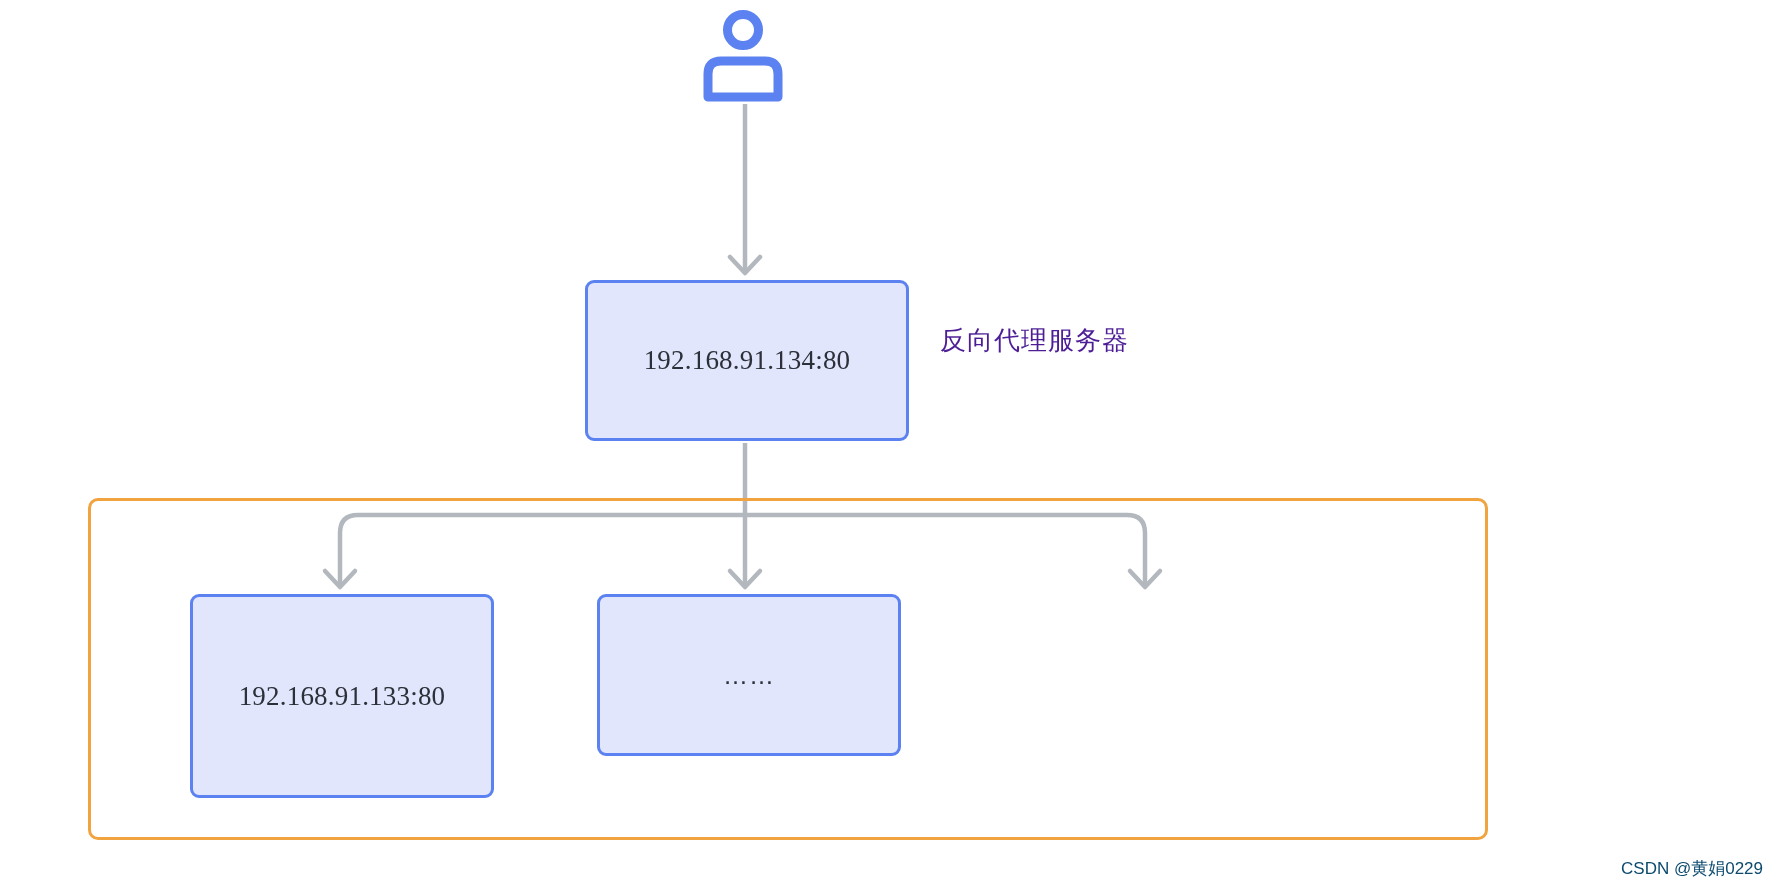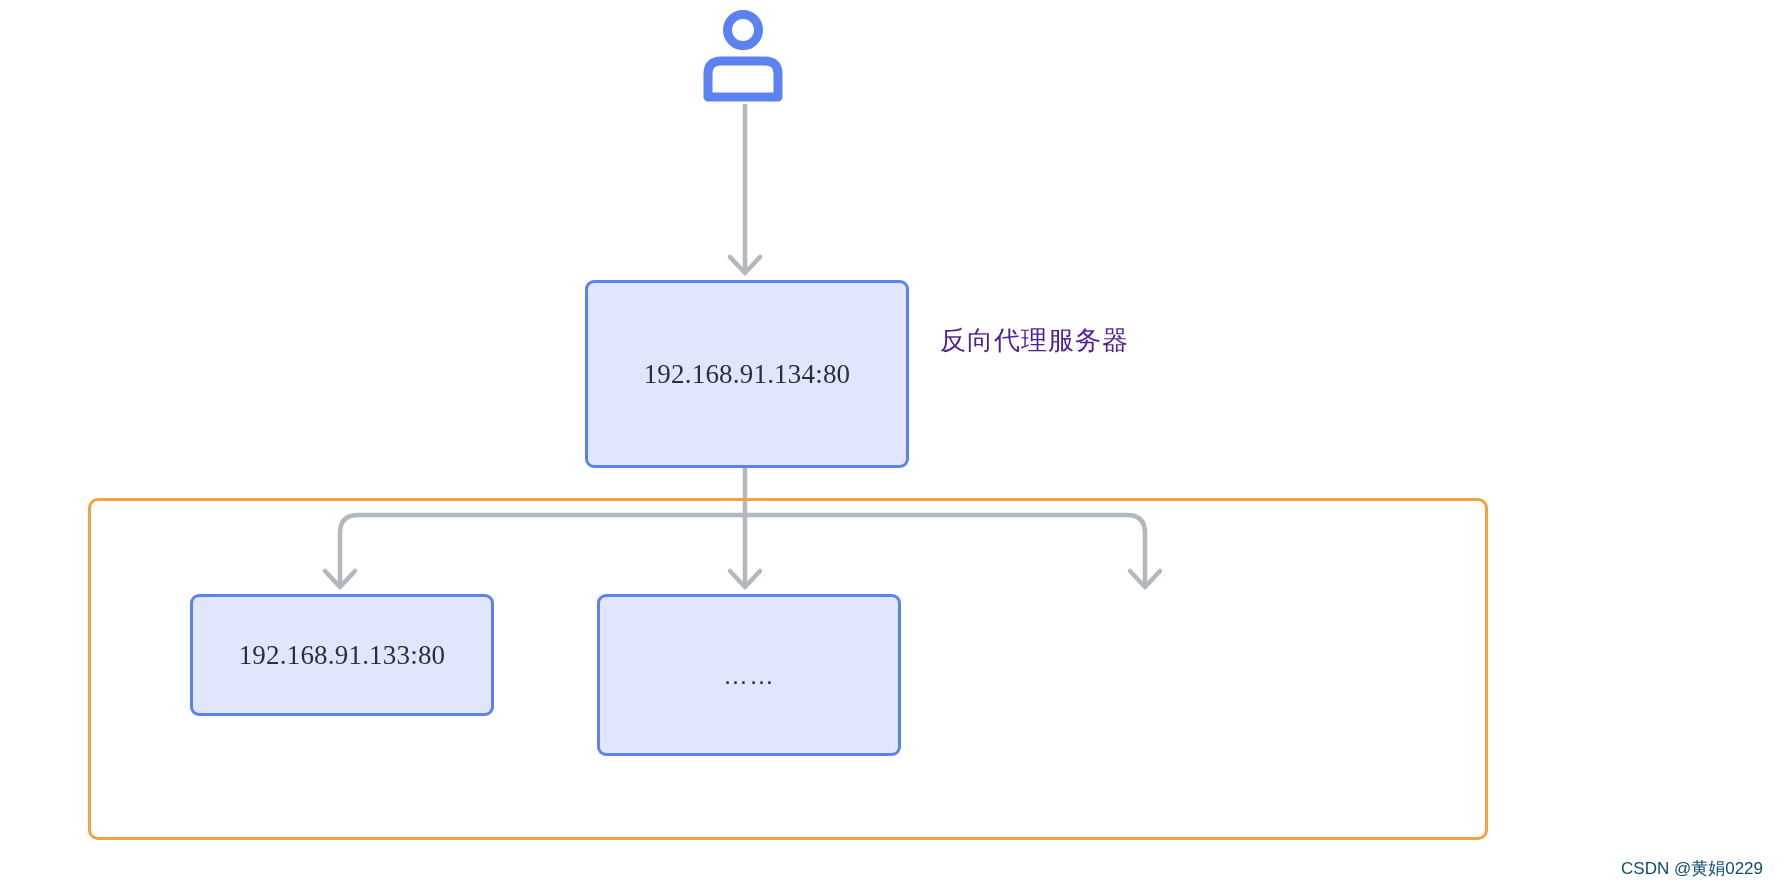--- a/index.html
+++ b/index.html
@@ -67,22 +67,22 @@
     color: #2c3038;
     letter-spacing: 0.2px;
     white-space: nowrap;
   }
   .node-label.dots {
     font-family: "Liberation Sans", sans-serif;
     font-size: 25px;
     letter-spacing: 1px;
   }
 
-  #node-proxy   { left: 585px;  top: 280px; width: 324px; height: 188px; text-align: center; }
-  #node-srv-1   { left: 190px;  top: 594px; width: 304px; height: 122px; }
+  #node-proxy   { left: 585px;  top: 280px; width: 324px; height: 161px; text-align: center; }
+  #node-srv-1   { left: 190px;  top: 594px; width: 304px; height: 204px; }
   #node-srv-2   { left: 597px;  top: 594px; width: 304px; height: 162px; }
   #node-srv-3   { left: 991px;  top: 594px; width: 304px; height: 162px; }
 
   
   .annotation {
     position: absolute;
     font-family: "Liberation Sans", sans-serif;
     font-size: 26px;
     color: #4c1d95;
     white-space: nowrap;

